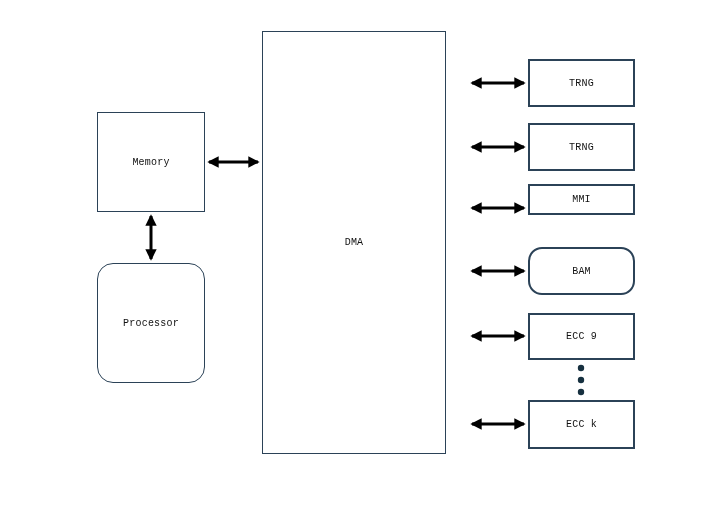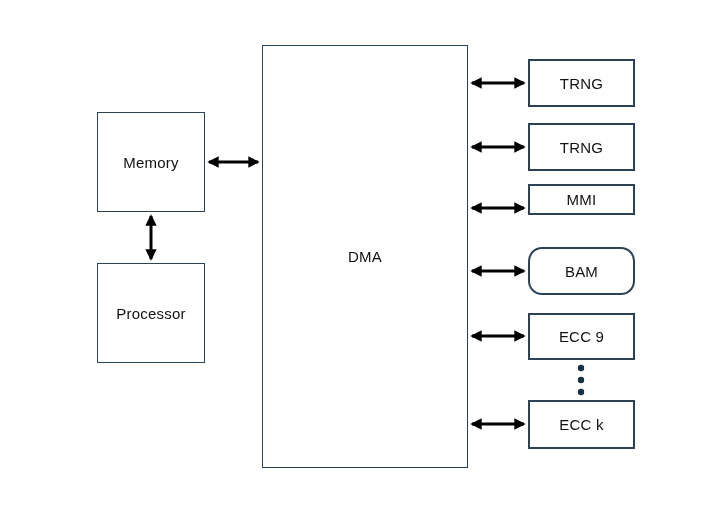--- a/index.html
+++ b/index.html
@@ -26,30 +26,31 @@
   }
   .box {
     position: absolute;
     box-sizing: border-box;
     background: #ffffff;
     border: 1.5px solid #2b4257;
     display: flex;
     align-items: center;
     justify-content: center;
     color: #111111;
-    font-size: 15px;
+    font-size: 10px;
     letter-spacing: 0.2px;
     white-space: nowrap;
+    font-family: Liberation Mono, monospace;
   }
   .box.small {
     border-width: 2px;
   }
   .memory    { left: 97px;  top: 112px; width: 108px; height: 100px; }
-  .processor { left: 97px;  top: 263px; width: 108px; height: 100px; }
-  .dma       { left: 262px; top: 45px;  width: 206px; height: 423px; }
+  .processor { left: 97px;  top: 263px; width: 108px; height: 120px; border-radius: 16px; }
+  .dma       { left: 262px; top: 31px;  width: 184px; height: 423px; }
   .p0 { left: 528px; top: 59px;  width: 107px; height: 48px; }
   .p1 { left: 528px; top: 123px; width: 107px; height: 48px; }
   .p2 { left: 528px; top: 184px; width: 107px; height: 31px; }
   .p3 { left: 528px; top: 247px; width: 107px; height: 48px; border-radius: 14px; }
   .p4 { left: 528px; top: 313px; width: 107px; height: 47px; }
   .p5 { left: 528px; top: 400px; width: 107px; height: 49px; }
   .conn {
     stroke: #000000;
     stroke-width: 3;
   }

